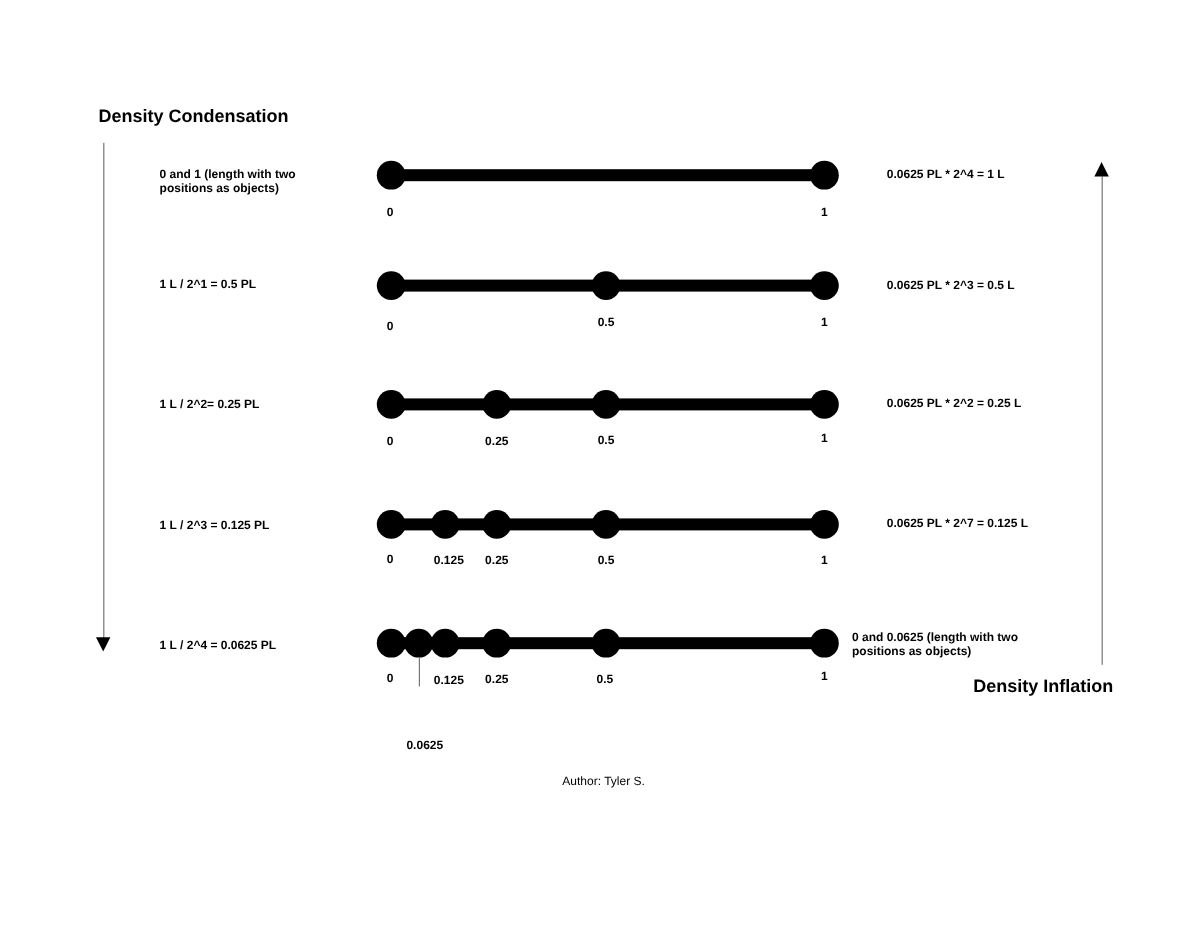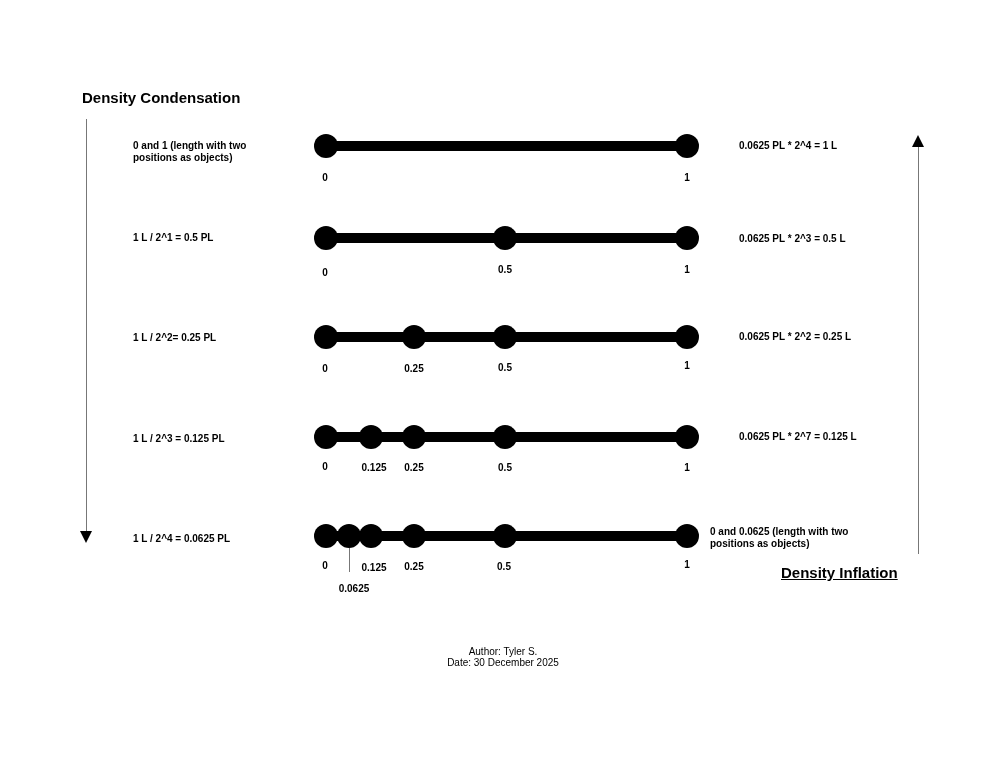--- a/index.html
+++ b/index.html
@@ -14,21 +14,21 @@
            transform: translate(-50%, -50%); }
     .vline { position: absolute; width: 1px; background: #777; }
     .title { font-size: 15px; font-weight: bold; text-align: center; line-height: 17px; }
     .meta { font-size: 10px; text-align: center; line-height: 11px; }
     svg { position: absolute; overflow: visible; }
   </style>
 </head>
 <body>
 
 <div class="abs side-title" style="left:82px; top:89px;">Density Condensation</div>
-<div class="abs side-title" style="left:781px; top:564px;text-decoration:underline;">Density Inflation</div>
+<div class="abs side-title" style="left:811px; top:564px;">Density Inflation</div>
 
 <div>
   <div class="vline" style="left:86px; top:119px; height:414px;"></div>
   <svg style="left:80px; top:531px;" width="13" height="13">
     <polygon points="0,0 12,0 6,12" fill="#000"></polygon>
   </svg>
 </div>
 
 <div>
   <div class="vline" style="left:918px; top:147px; height:407px;"></div>
@@ -94,24 +94,23 @@
   <div class="abs eq" style="left:710px; top:526px; width:140px;">0 and 0.0625 (length with two positions as objects)</div>
   <div class="bar" style="left:326px; width:361px; top:531px;"></div>
   <div class="dot" style="left:326px; top:536px;"></div>
   <div class="dot" style="left:349px; top:536px;"></div>
   <div class="dot" style="left:371px; top:536px;"></div>
   <div class="dot" style="left:414px; top:536px;"></div>
   <div class="dot" style="left:505px; top:536px;"></div>
   <div class="dot" style="left:687px; top:536px;"></div>
   <div class="vline" style="left:349px; top:548px; height:24px;"></div>
   <div class="abs tick" style="left:325px; top:560px;">0</div>
-  <div class="abs tick" style="left:345px; top:583px;padding-left:18px;">0.0625</div>
+  <div class="abs tick" style="left:345px; top:616px;padding-left:18px;">0.0625</div>
   <div class="abs tick" style="left:374px; top:562px;">0.125</div>
   <div class="abs tick" style="left:414px; top:561px;">0.25</div>
   <div class="abs tick" style="left:504px; top:561px;">0.5</div>
   <div class="abs tick" style="left:687px; top:559px;">1</div>
 </div>
 
 <div class="abs" style="left:300px; top:642px; width:406px;">
   <div style="height:4px;"></div>
   <div class="meta">Author: Tyler S.</div>
-  <div class="meta">Date: 30 December 2025</div>
 </div>
 
 </body></html>

